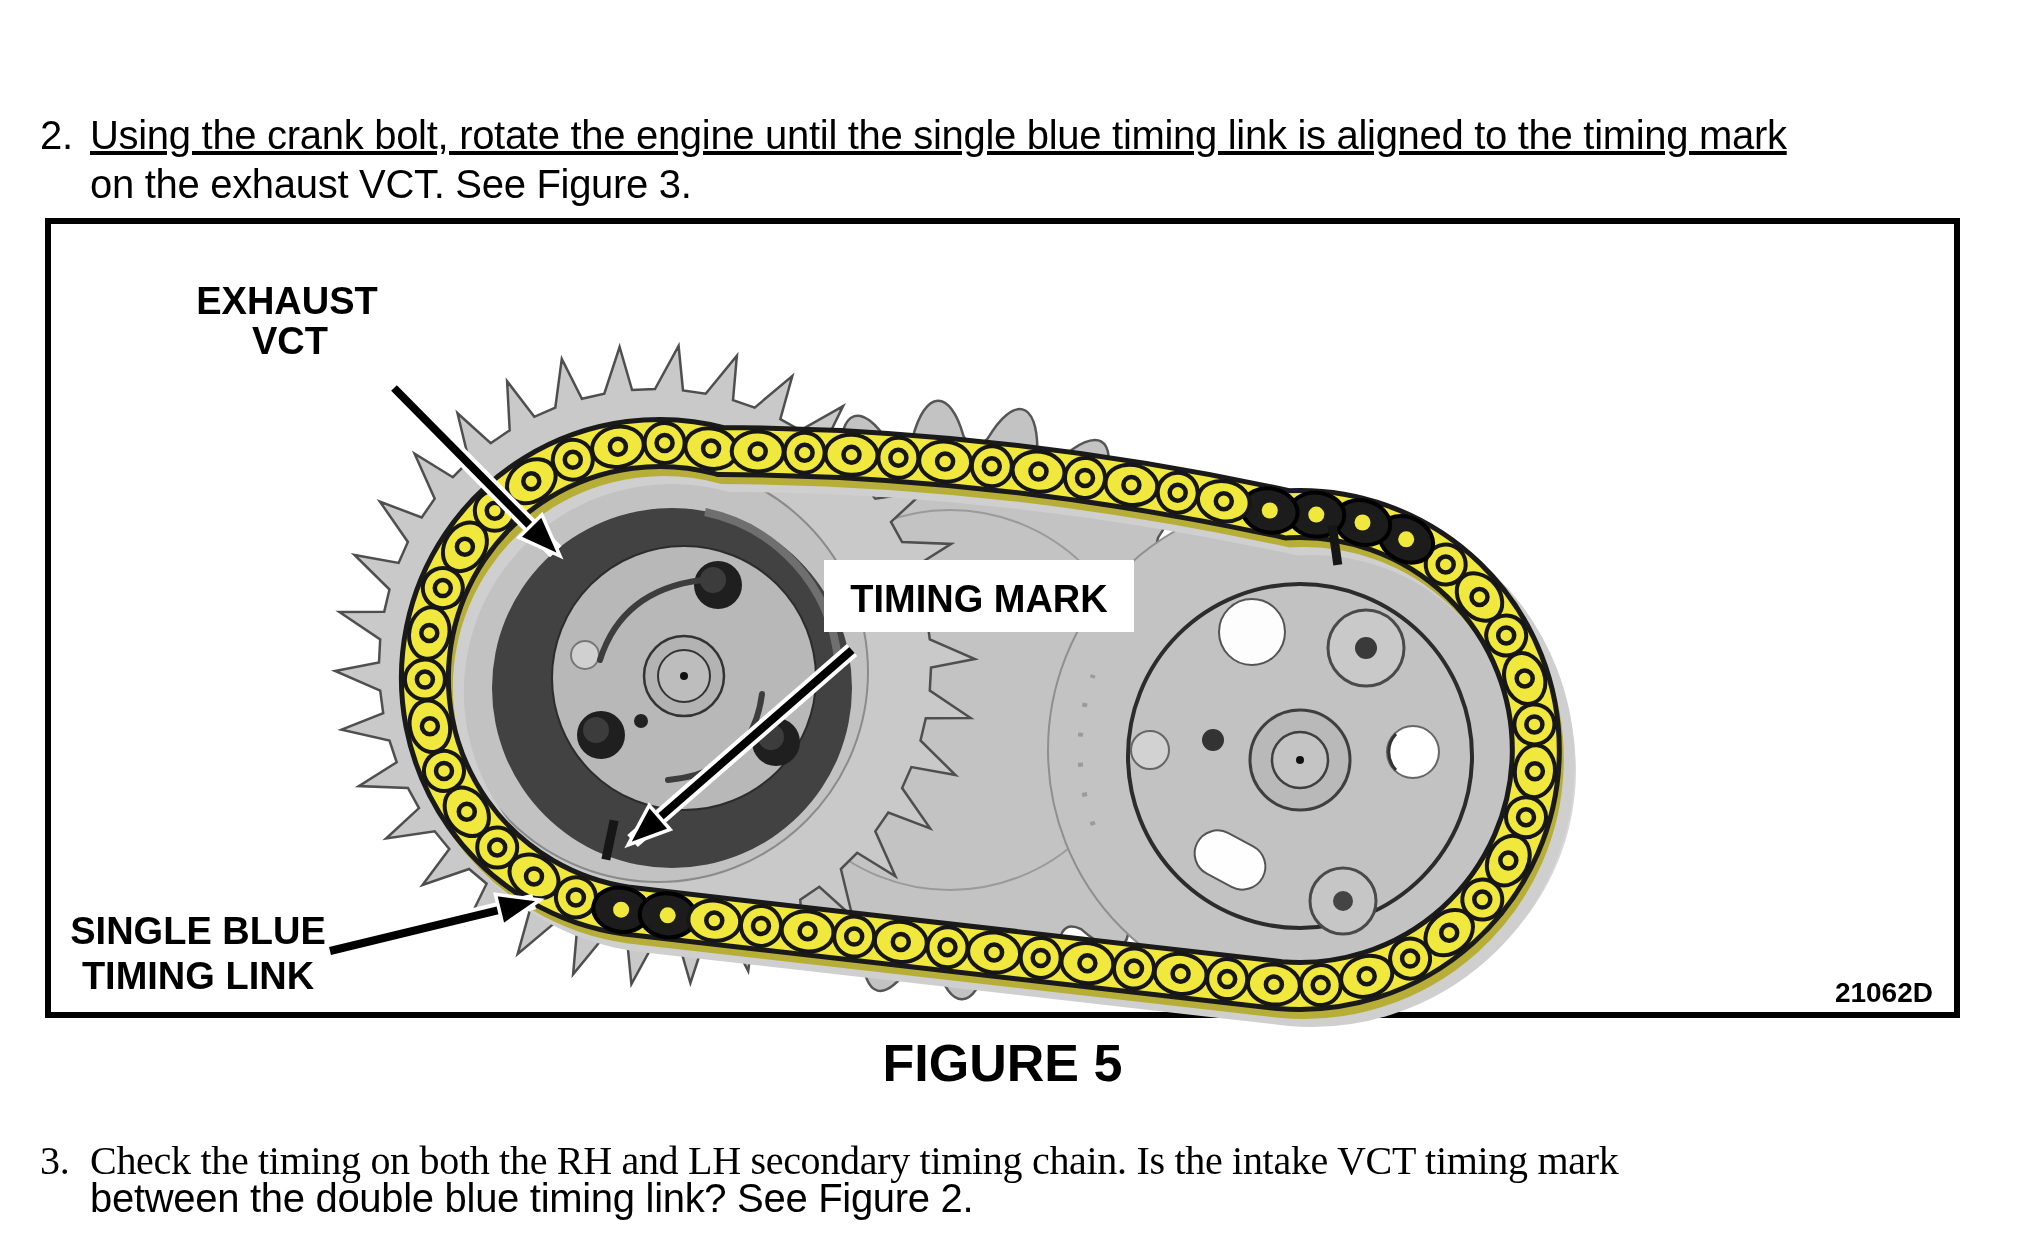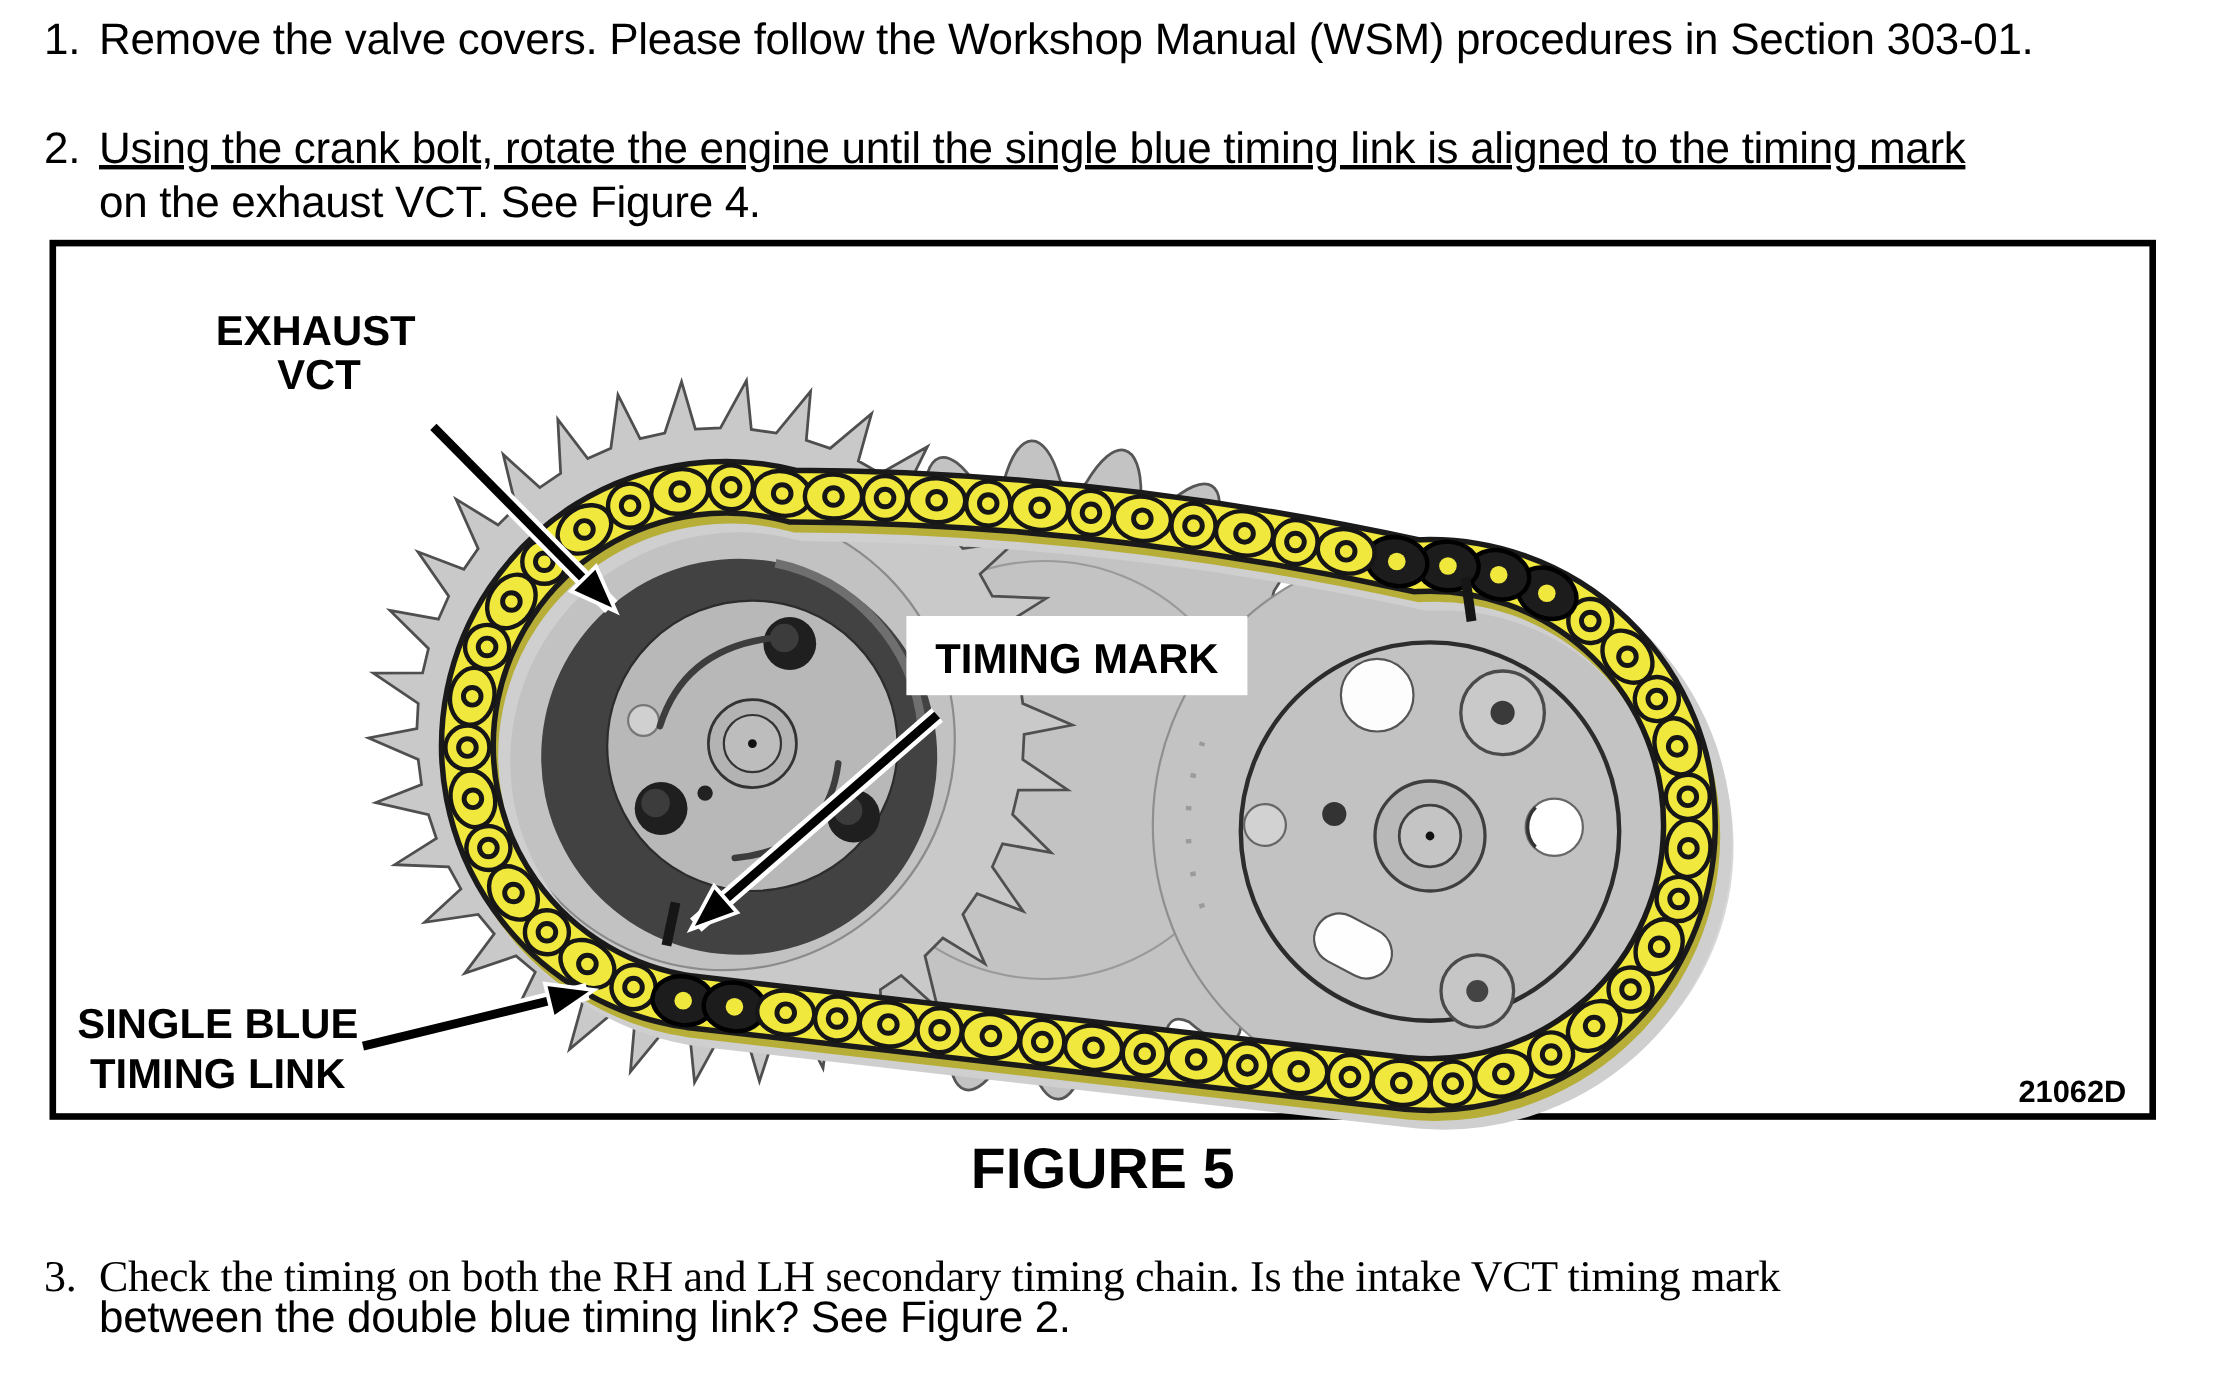--- a/index.html
+++ b/index.html
@@ -16,27 +16,24 @@
               font-size:52px;font-weight:bold;letter-spacing:0px;}
   svg{position:absolute;top:0;left:0;}
   .svglabel{font-family:"Liberation Sans","DejaVu Sans",sans-serif;font-weight:bold;font-size:38px;}
   .svgcode{font-family:"Liberation Sans","DejaVu Sans",sans-serif;font-weight:bold;font-size:28px;}
 </style>
 </head>
 <body>
 
 <div class="page">
 
-  <div class="bodyline l-step1">
-    <span class="stepnum">1.</span><span>Remove the valve covers. Please follow the Workshop Manual (WSM) procedures in Section 303-01.</span>
-  </div>
   <div class="bodyline l-step2a">
     <span class="stepnum">2.</span><span>Using the crank bolt, rotate the engine until the single blue timing link is aligned to the timing mark</span>
   </div>
-  <div class="bodyline l-step2b">on the exhaust VCT. See Figure 4.</div>
+  <div class="bodyline l-step2b">on the exhaust VCT. See Figure 3.</div>
 
   <svg id="fig" width="2022" height="1248" viewBox="0 0 2022 1248">
     <rect x="48" y="221" width="1909" height="794" fill="#ffffff" stroke="#000" stroke-width="6"></rect>
     <g id="g-mid-sprocket">
         <path d="M1214.0 700.0C1261.4 719.6,1258.8 744.4,1209.0 750.9Q1190.9 758.9,1203.3 774.4C1243.3 806.5,1233.8 829.6,1184.2 821.9Q1164.5 824.4,1172.1 842.7C1201.4 884.8,1185.8 904.3,1140.4 882.9Q1120.8 879.8,1122.9 899.5C1139.1 948.2,1118.7 962.5,1081.1 929.1Q1063.2 920.6,1059.7 940.1C1061.5 991.4,1037.9 999.4,1011.3 956.8Q996.5 943.6,987.6 961.3C974.9 1011.0,950.0 1012.0,936.4 963.7Q926.0 946.8,912.4 961.3C886.3 1005.4,862.1 999.4,862.7 949.1Q857.4 930.1,840.3 940.1C802.8 975.1,781.3 962.5,796.0 914.5Q796.3 894.6,777.1 899.5C731.3 922.5,714.2 904.3,741.9 862.4Q747.7 843.5,727.9 842.7C677.5 851.9,666.2 829.6,704.5 797.2Q715.5 780.7,696.7 774.4C645.7 768.9,641.2 744.4,687.1 724.1Q702.3 711.3,686.0 700.0C638.6 680.4,641.2 655.6,691.0 649.1Q709.1 641.1,696.7 625.6C656.7 593.5,666.2 570.4,715.8 578.1Q735.5 575.6,727.9 557.3C698.6 515.2,714.2 495.7,759.6 517.1Q779.2 520.2,777.1 500.5C760.9 451.8,781.3 437.5,818.9 470.9Q836.8 479.4,840.3 459.9C838.5 408.6,862.1 400.6,888.7 443.2Q903.5 456.4,912.4 438.7C925.1 389.0,950.0 388.0,963.6 436.3Q974.0 453.2,987.6 438.7C1013.7 394.6,1037.9 400.6,1037.3 450.9Q1042.6 469.9,1059.7 459.9C1097.2 424.9,1118.7 437.5,1104.0 485.5Q1103.7 505.4,1122.9 500.5C1168.7 477.5,1185.8 495.7,1158.1 537.6Q1152.3 556.5,1172.1 557.3C1222.5 548.1,1233.8 570.4,1195.5 602.8Q1184.5 619.3,1203.3 625.6C1254.3 631.1,1258.8 655.6,1212.9 675.9Q1197.7 688.7,1214.0 700.0Z" fill="#c3c3c3" stroke="#565656" stroke-width="2.5"></path>
         <circle cx="950" cy="700" r="190" fill="none" stroke="#9a9a9a" stroke-width="2"></circle>
       </g>
     <g id="g-left-sprocket">
         <path d="M655.0 389.0L678.6 345.9L683.0 390.4L705.7 393.7L736.9 355.7L733.0 400.2L754.7 407.6L792.3 376.0L780.3 419.1L800.3 430.3L843.1 406.1L823.4 446.3L840.9 461.0L887.5 445.1L860.7 481.0L875.3 498.7L923.9 491.5L891.0 521.9L902.1 542.0L951.2 543.9L913.3 567.7L920.5 589.5L968.4 600.4L926.8 616.8L929.8 639.5L974.9 659.1L931.0 667.6L929.8 690.5L970.6 718.0L925.8 718.2L920.5 740.5L955.5 775.1L911.4 767.1L902.1 788.0L930.1 828.4L888.3 812.5L875.3 831.3L895.4 876.2L857.2 852.8L840.9 869.0L852.5 916.8L819.3 886.8L800.3 899.7L802.9 948.8L775.7 913.2L754.7 922.4L748.2 971.1L728.1 931.2L705.7 936.3L690.4 983.0L677.9 940.0L655.0 941.0L631.4 984.1L627.0 939.6L604.3 936.3L573.1 974.3L577.0 929.8L555.3 922.4L517.7 954.0L529.7 910.9L509.7 899.7L466.9 923.9L486.6 883.7L469.1 869.0L422.5 884.9L449.3 849.0L434.7 831.3L386.1 838.5L419.0 808.1L407.9 788.0L358.8 786.1L396.7 762.3L389.5 740.5L341.6 729.6L383.2 713.2L380.2 690.5L335.1 670.9L379.0 662.4L380.2 639.5L339.4 612.0L384.2 611.8L389.5 589.5L354.5 554.9L398.6 562.9L407.9 542.0L379.9 501.6L421.7 517.5L434.7 498.7L414.6 453.8L452.8 477.2L469.1 461.0L457.5 413.2L490.7 443.2L509.7 430.3L507.1 381.2L534.3 416.8L555.3 407.6L561.8 358.9L581.9 398.8L604.3 393.7L619.6 347.0L632.1 390.0Z" fill="#c9c9c9" stroke="#4f4f4f" stroke-width="2.5"></path>
         <circle cx="658" cy="672" r="210" fill="#c2c2c2" stroke="#8b8b8b" stroke-width="2"></circle>

